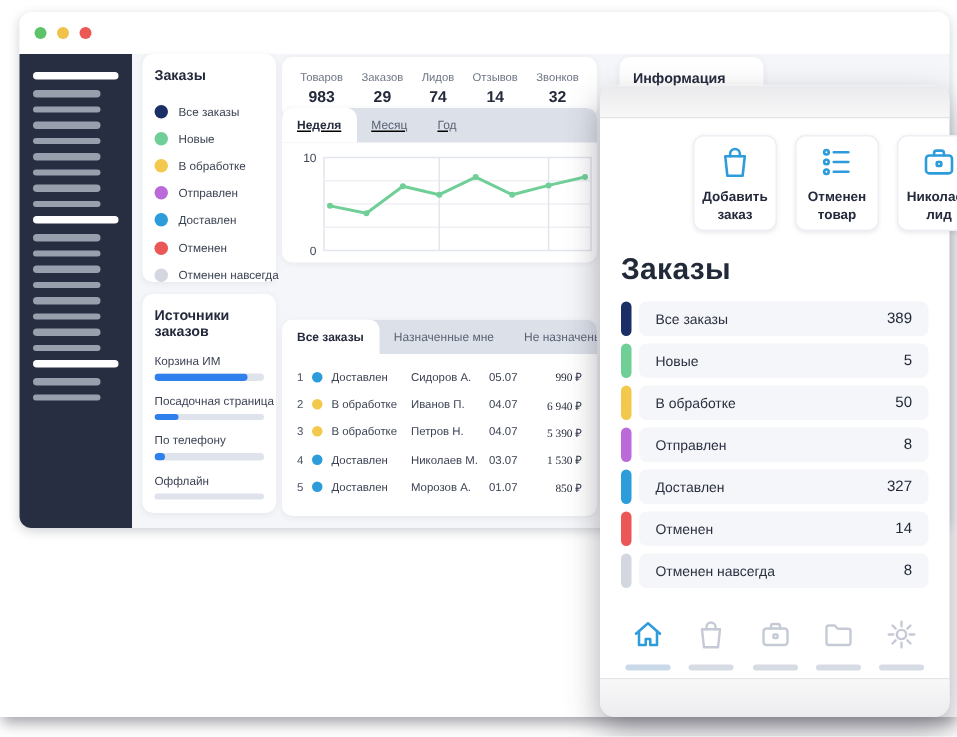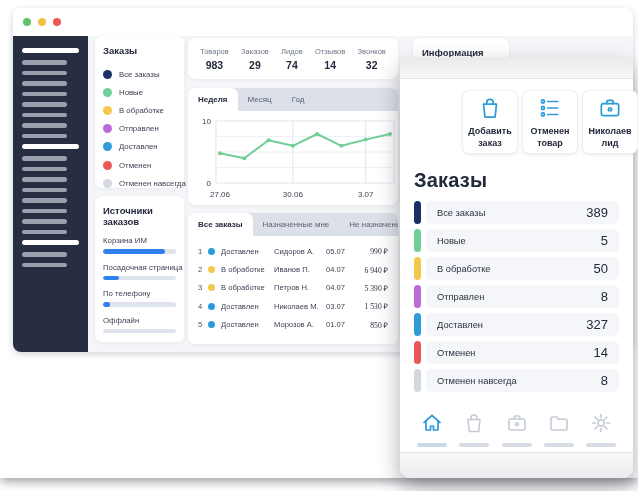--- a/index.html
+++ b/index.html
@@ -16,21 +16,21 @@
 
   .sidebar { position:absolute; left:0; top:28px; width:75px; height:316px; background:#272e41; border-radius:0 0 0 8px; padding-top:12px; }
   .sbar { height:4.5px; width:45px; background:#98a0ae; border-radius:2.5px; margin:0 0 6px 9px; }
   .sbar.bright { height:5px; width:57px; background:#ffffff; margin-top:6px; margin-bottom:7px; }
   .sbar.bright.first { margin-top:0; }
 
   .card { position:absolute; background:#fff; border-radius:7px; box-shadow:0 1px 4px rgba(40,50,80,.07); }
   .card-orders  { left:82px;  top:28px;  width:89px;  height:152px; padding:9px 8px; }
   .card-sources { left:82px;  top:188px; width:89px;  height:146px; padding:9px 8px; }
   .card-stats   { left:175px; top:30px;  width:210px; height:41px; display:flex; align-items:center; justify-content:space-around; padding:0 6px; }
-  .card-chart   { left:175px; top:80px;  width:210px; height:117px; overflow:hidden; }
+  .card-chart   { left:175px; top:64px;  width:210px; height:103px; overflow:hidden;text-decoration:underline; }
   .card-table   { left:175px; top:205px; width:210px; height:131px; overflow:hidden; }
   .card-info    { left:400px; top:30px;  width:96px;  height:160px; padding:9px 9px; }
 
   .mini-title { font-size:9.5px; font-weight:700; color:#242a3c; }
   .status-list { margin-top:9px; }
   .status-item { display:flex; align-items:center; height:18.2px; }
   .status-dot { width:9px; height:9px; border-radius:50%; margin-right:7px; flex:0 0 auto; }
   .status-label { font-size:7.8px; color:#3c4354; white-space:nowrap; }
 
   .source-item { margin-top:9px; }
@@ -52,34 +52,34 @@
   .orow { display:grid; grid-template-columns:10px 13px 53px 52px 28px 1fr; align-items:center; height:18.4px; font-size:7.6px; color:#3c4354; }
   .orow .num { color:#4a5264; }
   .orow .dot { width:7px; height:7px; border-radius:50%; }
   .orow .price { text-align:right; color:#2a3040;font-family:Liberation Serif, serif; }
 
   
   .panel { position:absolute; left:400px; top:57px; width:233px; height:421px; background:#fff; border-radius:10px;
            box-shadow:0 10px 22px rgba(70,70,85,.45); }
   .panel-grip { height:22px; background:linear-gradient(#eaeaec,#f7f7f8); border-bottom:1px solid #e3e3e6; border-radius:10px 10px 0 0; }
   .panel-body { padding:11px 14px 0 14px; }
-  .actions { display:flex; gap:4px;margin-left:48px; }
+  .actions { display:flex; gap:12px;margin-left:48px; }
   .action-btn { flex:1; height:64px; background:#fff; border:1px solid #edeff4; border-radius:7px;
                 box-shadow:0 1px 3px rgba(50,60,80,.10); display:flex; flex-direction:column; align-items:center;
                 justify-content:center; gap:5px; cursor:pointer; }
   .action-label { font-size:9px; font-weight:600; color:#242a3c; text-align:center; line-height:1.3; width:54px; }
 
   .panel-title { font-size:20px; font-weight:700; color:#222939; margin:15px 0 9px 0; letter-spacing:.2px; }
   .order-rows { display:flex; flex-direction:column; gap:5px; }
   .order-row { display:flex; height:23px; cursor:pointer; }
   .order-pill { width:7px; border-radius:3.5px; margin-right:5px; flex:0 0 auto; }
   .order-box { flex:1; background:#f5f6f9; border-radius:5px; display:flex; align-items:center;
                justify-content:space-between; padding:0 11px; }
   .order-label { font-size:9.3px; color:#2a3040; }
-  .order-count { font-size:13px; color:#222939; }
+  .order-count { font-size:10px; color:#222939; }
 
   .panel-nav { display:flex; justify-content:space-between; margin-top:19px; padding:0 3px; }
   .nav-item { display:flex; flex-direction:column; align-items:center; cursor:pointer; }
   .nav-bar { width:30px; height:4px; background:#d7dbe4; border-radius:2px; margin-top:8px; }
   .nav-item.active .nav-bar { background:#c9d9ea; }
   .panel-footer { position:absolute; left:0; bottom:0; width:100%; height:26px;
                   background:linear-gradient(#f8f8f9,#ececee); border-top:1px solid #e4e4e7; border-radius:0 0 10px 10px; }
 
   svg.icon { display:block; }
 </style>

